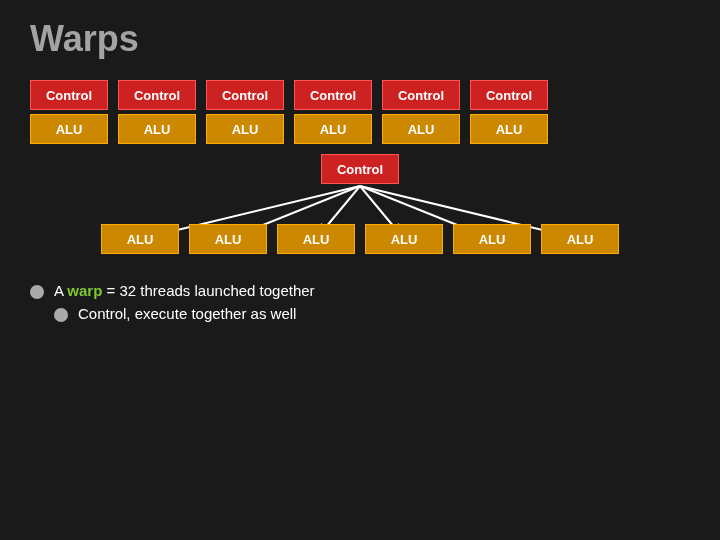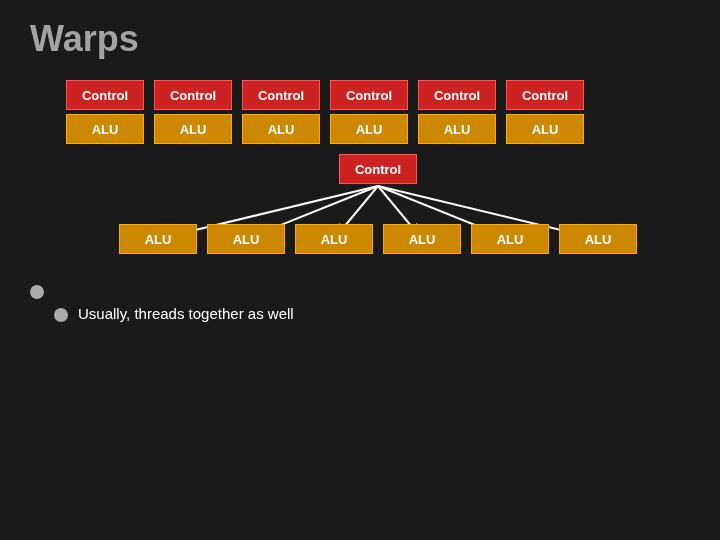--- a/index.html
+++ b/index.html
@@ -12,21 +12,20 @@
       position: relative;
     }
     .page-title {
       color: #a3a3a3;
       font-size: 36px;
       font-weight: bold;
       padding: 18px 30px 10px 30px;
     }
     .diagram-area {
       padding: 10px 30px;
-      margin-left: 36px;
     }
     
     .top-section {
       display: flex;
       gap: 10px;
       margin-bottom: 8px;
       justify-content: flex-start;
     }
     .unit {
       display: flex;
@@ -205,18 +204,21 @@
         <div class="bottom-alu-box">ALU</div>
       </div>
     </div>
   </div>
 
 </div>
 
 <div class="text-section">
   <div class="bullet-item">
     <div class="bullet-dot"></div>
+    <div>
+      A <span class="warp-highlight">warp</span> = 32 threads launched together
+    </div>
   </div>
   <div class="bullet-item bullet-sub">
     <div class="bullet-dot"></div>
-    <div>Usually, threads together as well</div>
+    <div>Control, execute together as well</div>
   </div>
 </div>
 
 </body></html>

